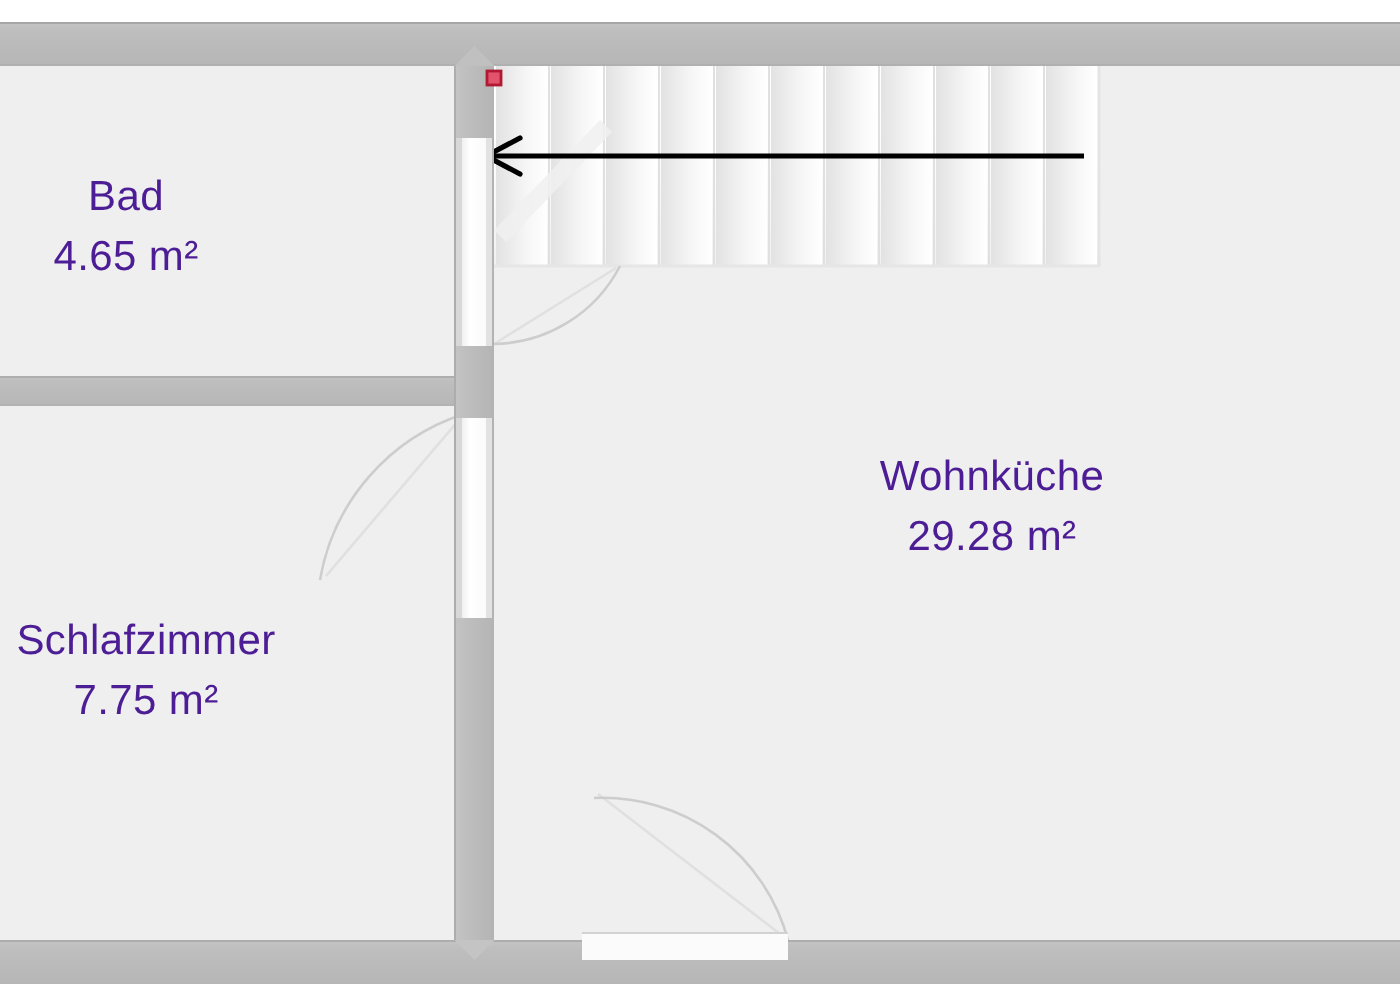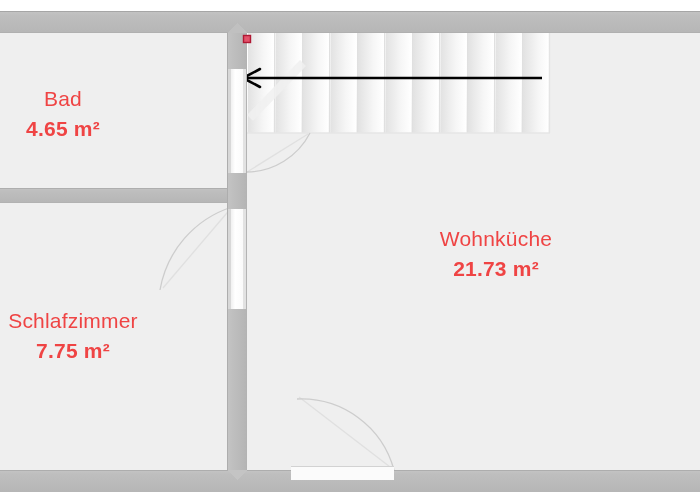--- a/index.html
+++ b/index.html
@@ -22,30 +22,30 @@
   }
   .plan-svg {
     position: absolute;
     left: 0;
     top: 0;
     display: block;
   }
   .room-label {
     position: absolute;
     text-align: center;
-    color: #ef4444;
+    color: #4c1d95;
     font-family: "Liberation Sans", sans-serif;
     font-size: 21px;
     line-height: 30px;
     white-space: nowrap;
     letter-spacing: 0.2px;
     user-select: none;
   }
   .room-label .rl-name { display: block; }
-  .room-label .rl-area { display: block; font-weight: bold; }
+  .room-label .rl-area { display: block; }
 </style>
 </head>
 <body>
 
 <div id="floorplan">
 
   <svg class="plan-svg" width="700" height="500" viewBox="0 0 700 500">
     <defs>
       <linearGradient id="treadGrad" x1="0" y1="0" x2="0" y2="1">
         <stop offset="0%" stop-color="#ffffff"></stop>
@@ -182,16 +182,16 @@
     <span class="rl-area">4.65 m²</span>
   </div>
 
   <div class="room-label" style="left:-22px; top:306px; width:190px;">
     <span class="rl-name">Schlafzimmer</span>
     <span class="rl-area">7.75 m²</span>
   </div>
 
   <div class="room-label" style="left:388px; top:224px; width:216px;">
     <span class="rl-name">Wohnküche</span>
-    <span class="rl-area">21.73 m²</span>
+    <span class="rl-area">29.28 m²</span>
   </div>
 
 </div>
 
 </body></html>

